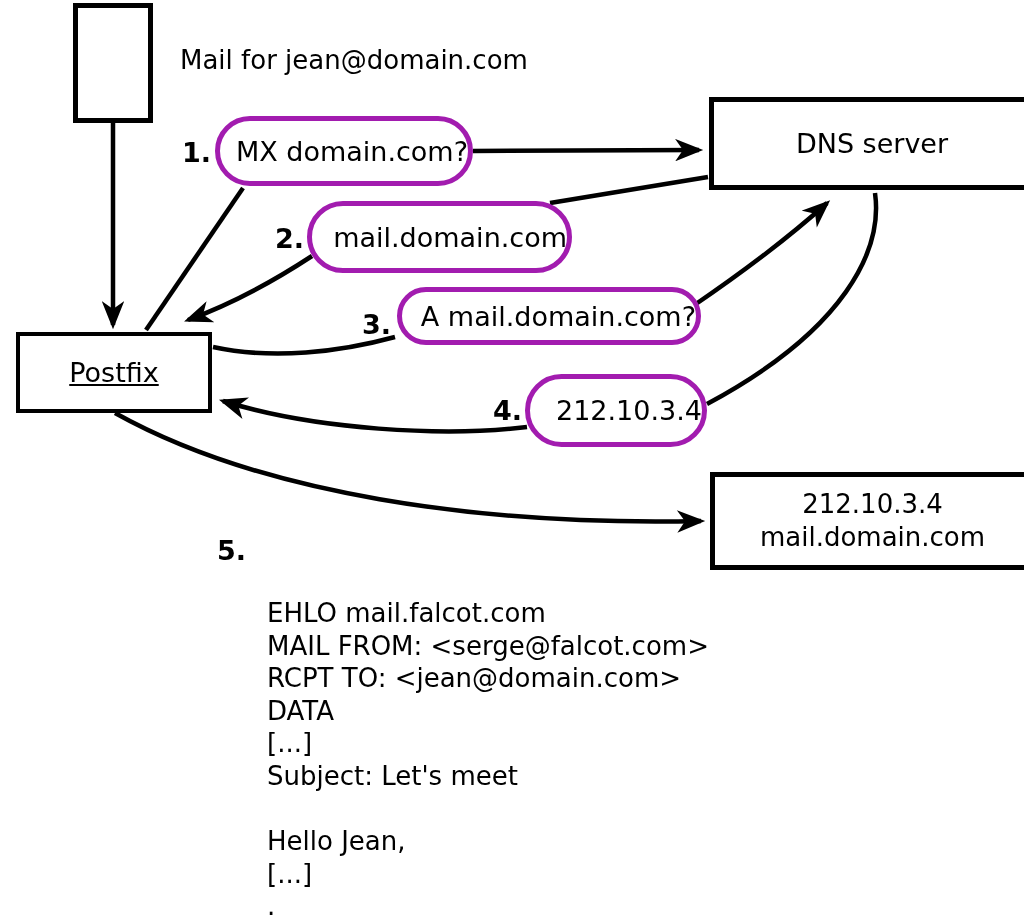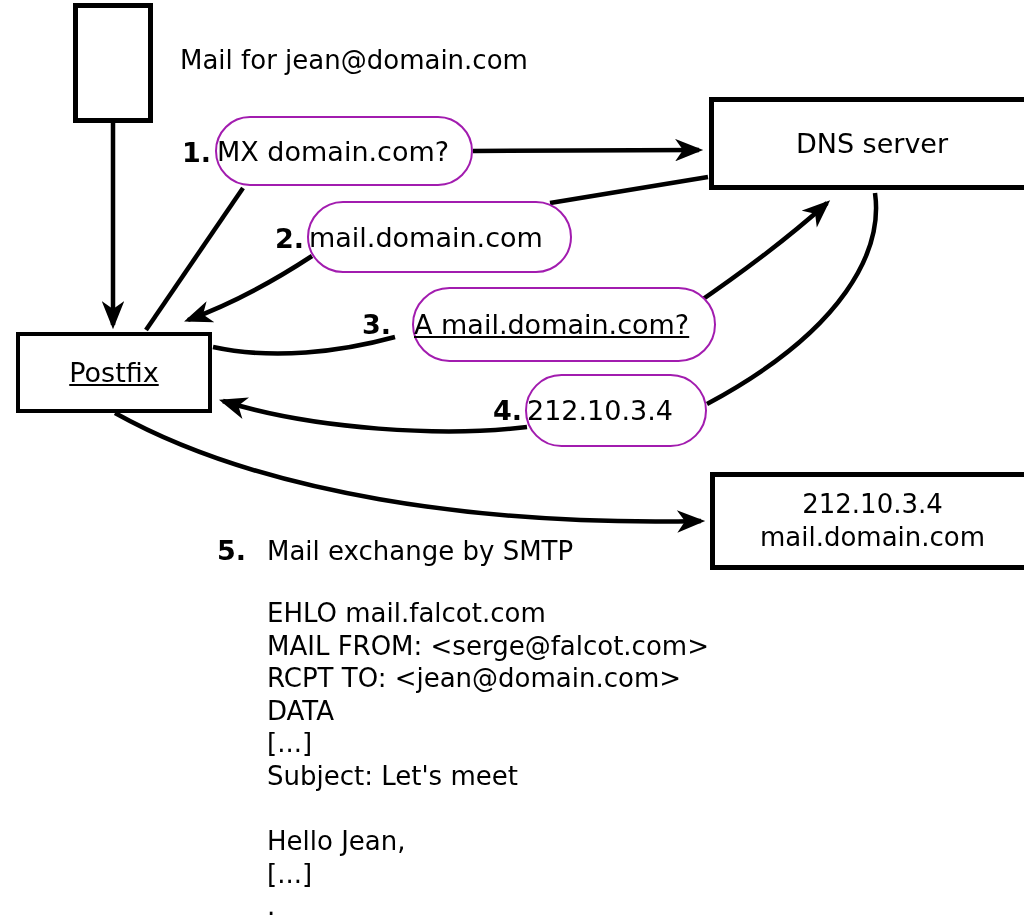--- a/index.html
+++ b/index.html
@@ -25,26 +25,26 @@
     background: #fff;
     display: flex;
     align-items: center;
     justify-content: center;
     text-align: center;
     font-size: 27px;
   }
   .pill {
     position: absolute;
     box-sizing: border-box;
-    border: 2px solid #a21caf;
+    border: 5px solid #a21caf;
     border-radius: 40px;
     background: #fff;
     display: flex;
     align-items: center;
-    justify-content: flex-start;
+    justify-content: flex-end;
     font-size: 27px;
     white-space: nowrap;
   }
   .stepnum {
     position: absolute;
     font-size: 27px;
     font-weight: bold;
     width: 46px;
     text-align: right;
     white-space: nowrap;
@@ -116,34 +116,33 @@
     <span>212.10.3.4</span>
     <span>mail.domain.com</span>
   </div>
 
   <div class="pill" style="left:200px; top:116px; width:258px; height:70px;">
     <span>MX domain.com?</span>
   </div>
   <div class="pill" style="left:292px; top:201px; width:265px; height:72px;">
     <span>mail.domain.com</span>
   </div>
-  <div class="pill" style="left:397px; top:287px; width:304px; height:75px;text-decoration:underline;">
+  <div class="pill" style="left:382px; top:287px; width:304px; height:58px;">
     <span>A mail.domain.com?</span>
   </div>
   <div class="pill" style="left:510px; top:374px; width:182px; height:73px;">
     <span>212.10.3.4</span>
   </div>
 
   <div class="stepnum" style="left:150px; top:137px;">1.</div>
   <div class="stepnum" style="left:243px; top:223px;">2.</div>
   <div class="stepnum" style="left:330px; top:309px;">3.</div>
   <div class="stepnum" style="left:461px; top:395px;">4.</div>
 
   <div class="stepnum" style="left:185px; top:535px;">5.</div>
-  <div class="plain-label" style="left:252px; top:536px;">Mail exchange by SMTP</div>
 
   <pre id="smtp-session">EHLO mail.falcot.com
 MAIL FROM: &lt;serge@falcot.com&gt;
 RCPT TO: &lt;jean@domain.com&gt;
 DATA
 [...]
 Subject: Let's meet
 
 Hello Jean,
 [...]

